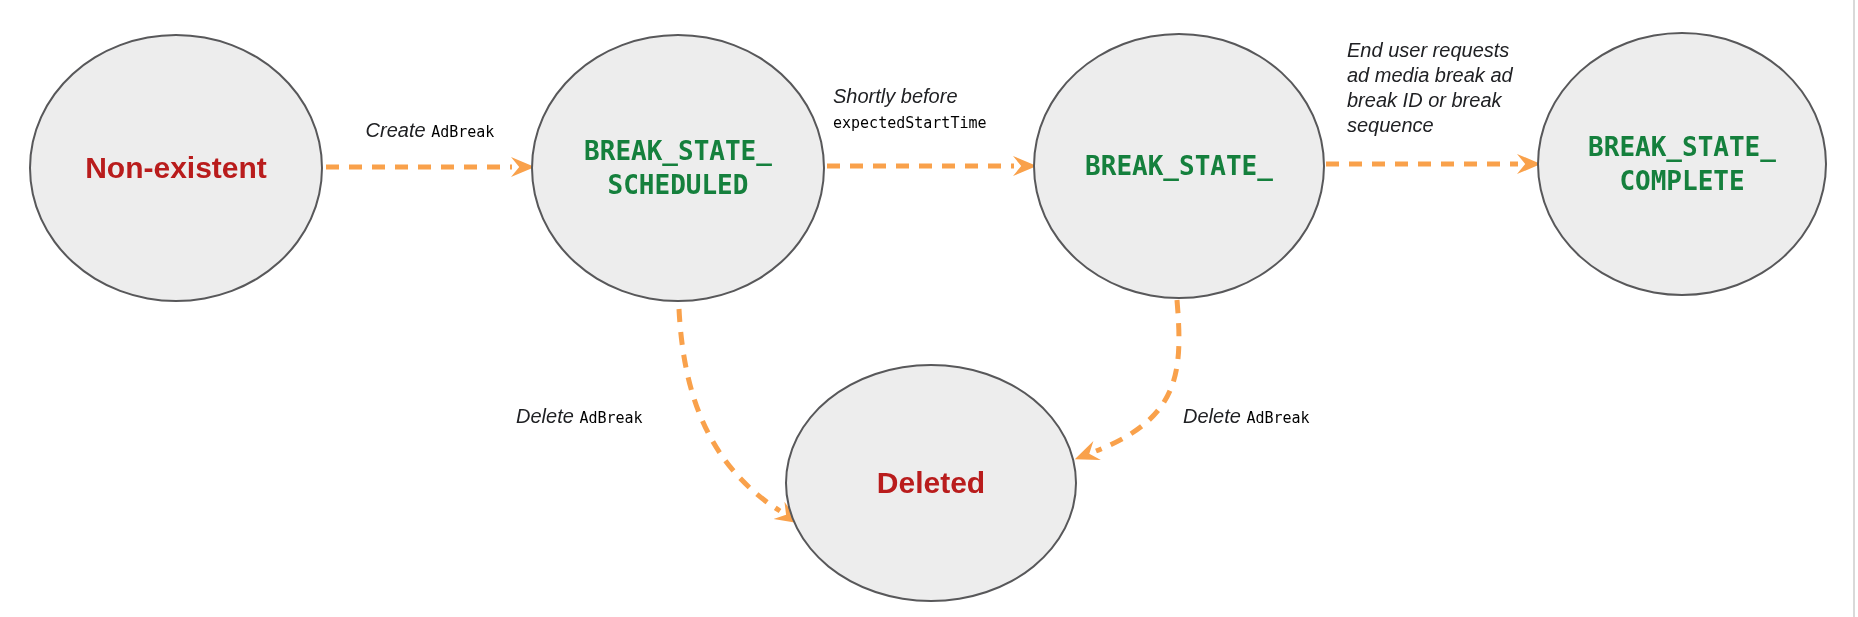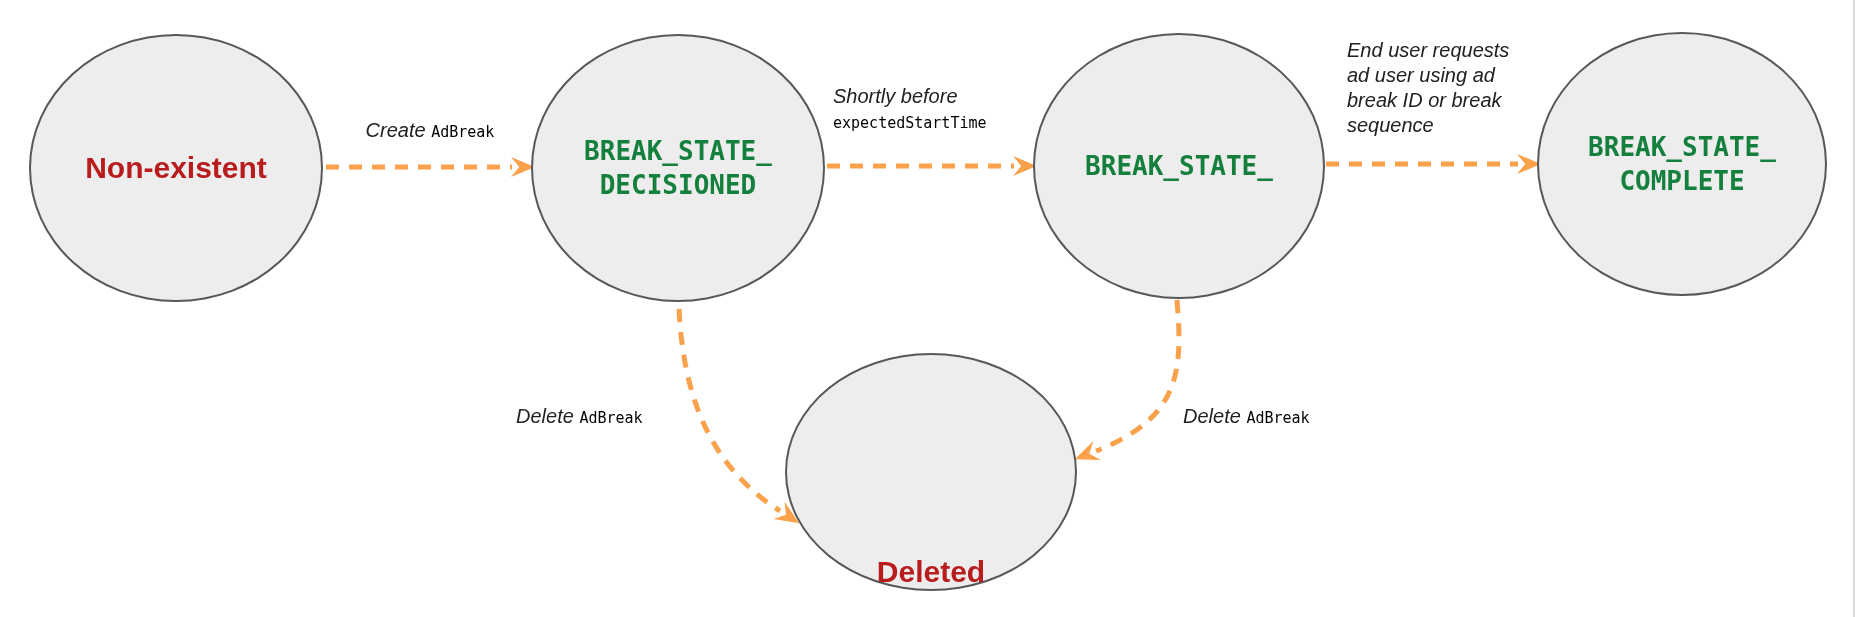--- a/index.html
+++ b/index.html
@@ -88,50 +88,50 @@
   <div class="divider-right" style="left:1853px;"></div>
 <div class="edge-label" style="left: 330px; top: 118px; width: 200px; text-align: center;">
       <div><span class="sans">Create </span><span class="mono">AdBreak</span></div>
     </div>
     <div class="edge-label" style="left: 833px; top: 84px; width: 280px; text-align: left;">
       <div><span class="sans">Shortly before</span></div>
       <div><span class="mono">expectedStartTime</span></div>
     </div>
     <div class="edge-label" style="left: 1347px; top: 38px; width: 220px; text-align: left;">
       <div><span class="sans">End user requests</span></div>
-      <div><span class="sans">ad user using ad</span></div>
+      <div><span class="sans">ad media break ad</span></div>
       <div><span class="sans">break ID or break</span></div>
       <div><span class="sans">sequence</span></div>
     </div>
     <div class="edge-label" style="left: 516px; top: 404px; width: 160px; text-align: left;">
       <div><span class="sans">Delete </span><span class="mono">AdBreak</span></div>
     </div>
     <div class="edge-label" style="left: 1183px; top: 404px; width: 160px; text-align: left;">
       <div><span class="sans">Delete </span><span class="mono">AdBreak</span></div>
     </div>
     <div class="node node-sans" style="left: 29px; top: 34px; width: 294px; height: 268px;">
       <div class="node-label">
         <div>Non-existent</div>
       </div>
     </div>
     <div class="node node-mono" style="left: 531px; top: 34px; width: 294px; height: 268px;">
       <div class="node-label">
         <div>BREAK_STATE_</div>
-        <div>DECISIONED</div>
+        <div>SCHEDULED</div>
       </div>
     </div>
     <div class="node node-mono" style="left: 1033px; top: 33px; width: 292px; height: 266px;">
       <div class="node-label">
         <div>BREAK_STATE_</div>
       </div>
     </div>
     <div class="node node-mono" style="left: 1537px; top: 32px; width: 290px; height: 264px;">
       <div class="node-label">
         <div>BREAK_STATE_</div>
         <div>COMPLETE</div>
       </div>
     </div>
-    <div class="node node-sans" style="left: 785px; top: 353px; width: 292px; height: 238px; align-items: flex-end;">
+    <div class="node node-sans" style="left: 785px; top: 364px; width: 292px; height: 238px;">
       <div class="node-label">
         <div>Deleted</div>
       </div>
     </div>
   </div>
 
 </body></html>

